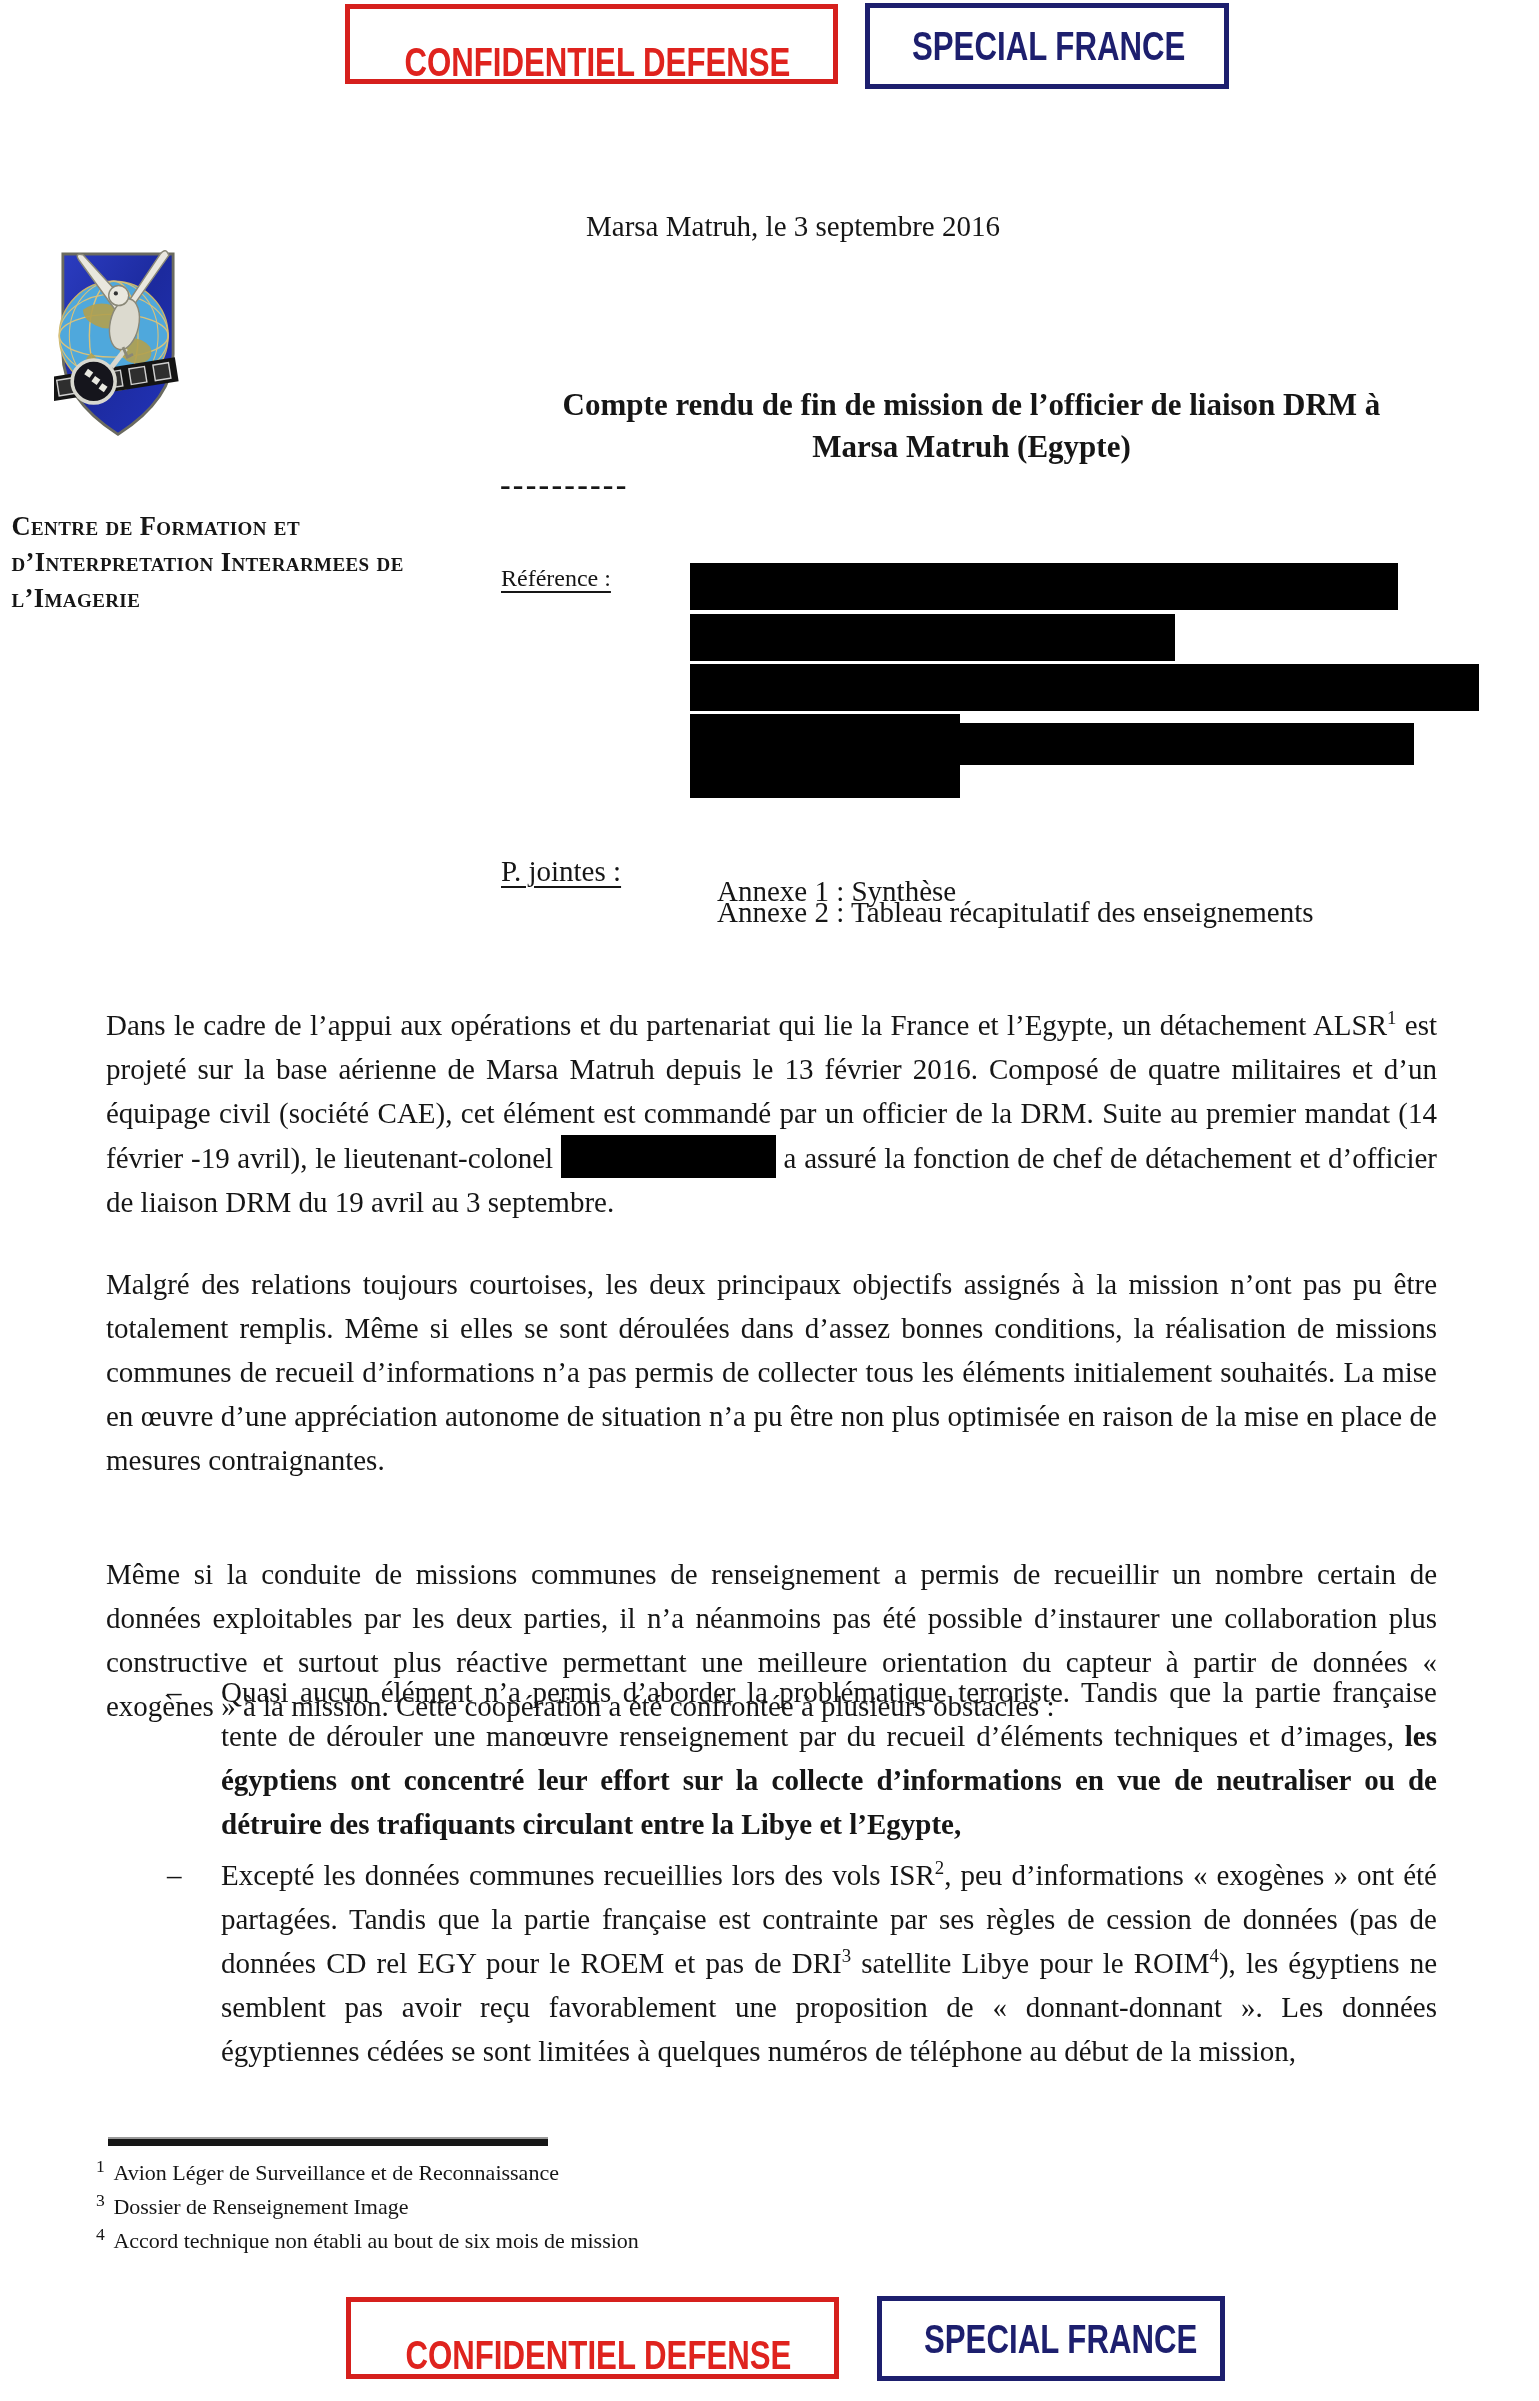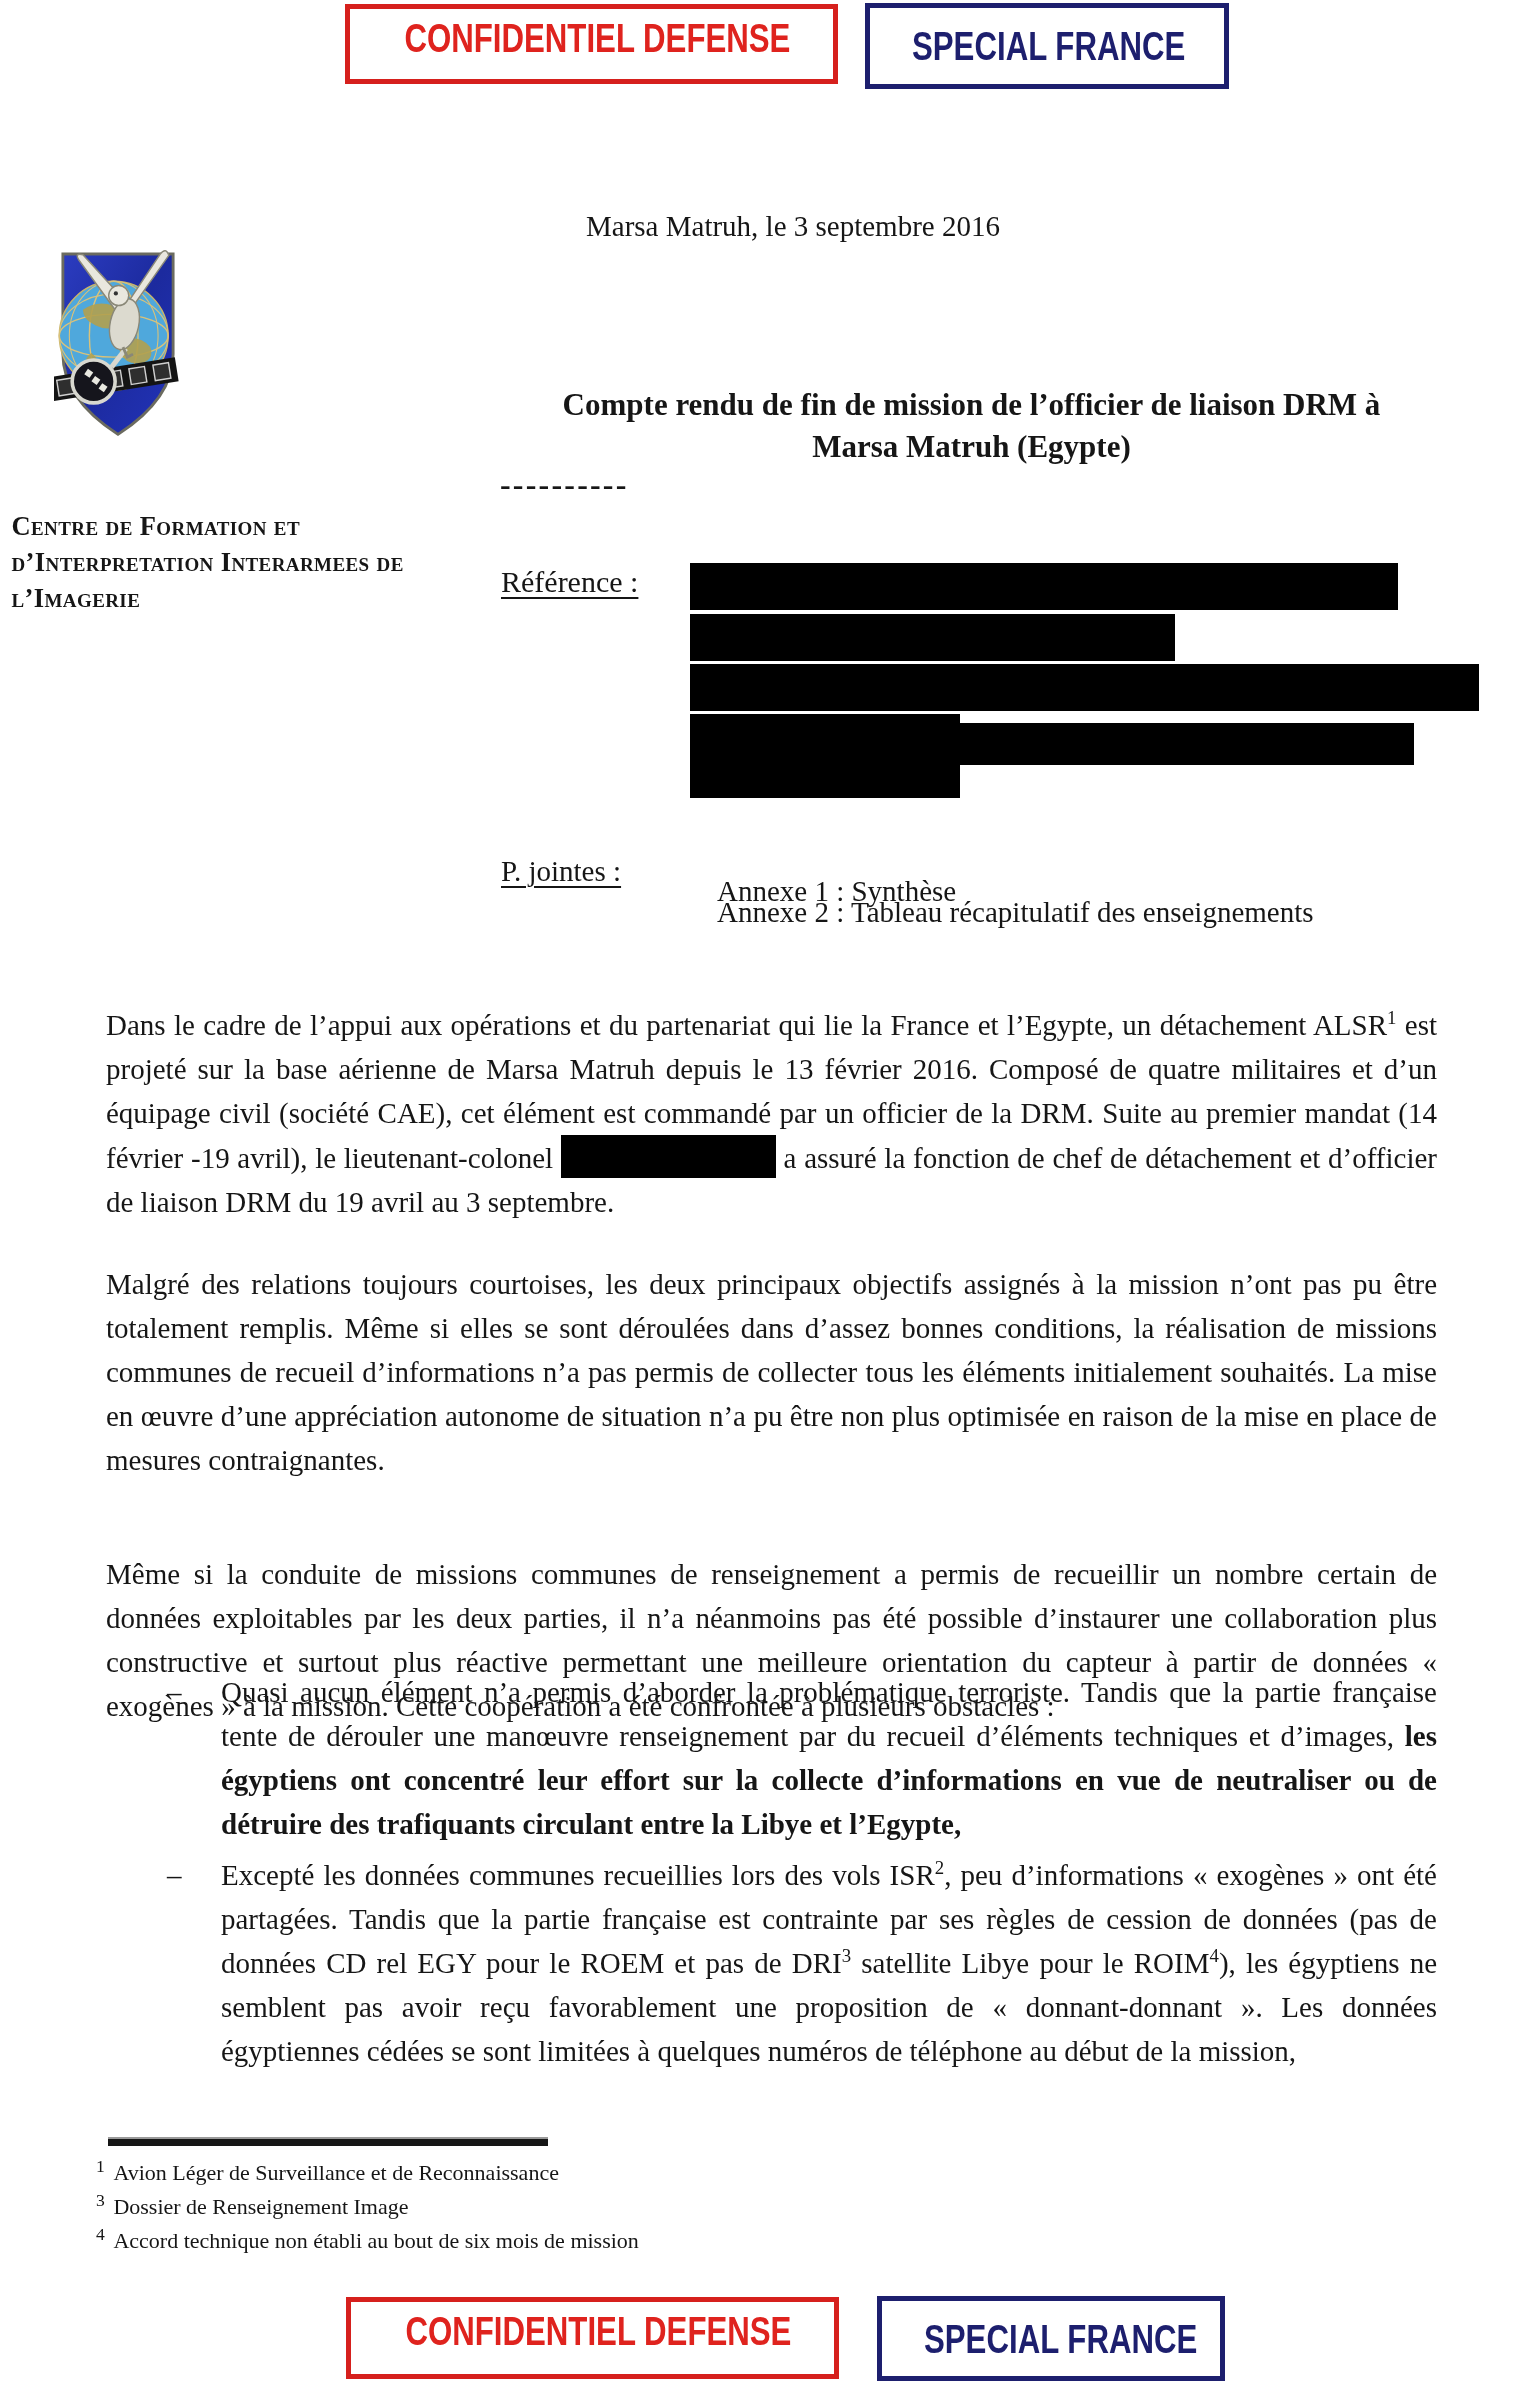--- a/index.html
+++ b/index.html
@@ -7,36 +7,36 @@
         font-family:"Liberation Serif","DejaVu Serif",serif;color:#161616;}
 
   
   .stamp{position:absolute;background:#fff;box-sizing:border-box;}
   .stamp.red{border:5px solid #d6201d;}
   .stamp.blue{border:5.7px solid #1d1f6e;}
   .stamp .txt{display:inline-block;font-family:"Liberation Sans","DejaVu Sans",sans-serif;
               font-weight:700;white-space:nowrap;letter-spacing:0px;}
   .stamp.red .txt{color:#df231e;font-size:40px;transform:scaleX(.78);transform-origin:center;}
   .stamp.blue .txt{color:#1d1f6e;font-size:40px;transform:scaleX(.78);transform-origin:left center;}
-  .stamp.red .inner{display:block;text-align:center;margin-top:7px;}
+  .stamp.red .inner{display:block;text-align:center;margin-top:31px;}
   .stamp.blue .inner{display:block;margin:16px 0 0 42px;}
   #stamp-red-top{left:345px;top:4.3px;width:493px;height:80px;}
   #stamp-blue-top{left:865px;top:2.9px;width:364px;height:86px;}
   #stamp-red-bottom{left:346px;top:2297px;width:493px;height:82px;}
   #stamp-blue-bottom{left:877px;top:2296px;width:348px;height:85px;}
 
   
   .date{position:absolute;left:586px;top:210px;font-size:29px;}
   .unit{position:absolute;left:11.5px;top:508px;width:444px;font-weight:700;
         font-variant:small-caps;font-size:26.5px;line-height:36px;letter-spacing:0.4px;}
   .title{position:absolute;left:502px;top:384px;width:939px;text-align:center;
          font-weight:700;font-size:31px;line-height:42px;}
   .dashes{position:absolute;left:500px;top:466px;font-weight:900;font-size:32px;letter-spacing:2.2px;}
   .label-underlined{text-decoration:underline;text-decoration-thickness:2.2px;text-underline-offset:5px;}
-  .ref{position:absolute;left:501px;top:565px;font-size:30px;}
+  .ref{position:absolute;left:501px;top:565px;font-size:24px;}
   .pj{position:absolute;left:501px;top:855px;font-size:29px;}
   .annexe1{position:absolute;left:717px;top:875px;font-size:29px;}
   .annexe2{position:absolute;left:717px;top:896px;font-size:29px;}
 
   
   .bar{position:absolute;background:#000;}
   #barA{left:690px;top:563px;width:708px;height:47px;}
   #barB{left:690px;top:614px;width:485px;height:47px;}
   #barC{left:690px;top:664px;width:789px;height:47px;}
   #barD{left:690px;top:714px;width:270px;height:84px;}

